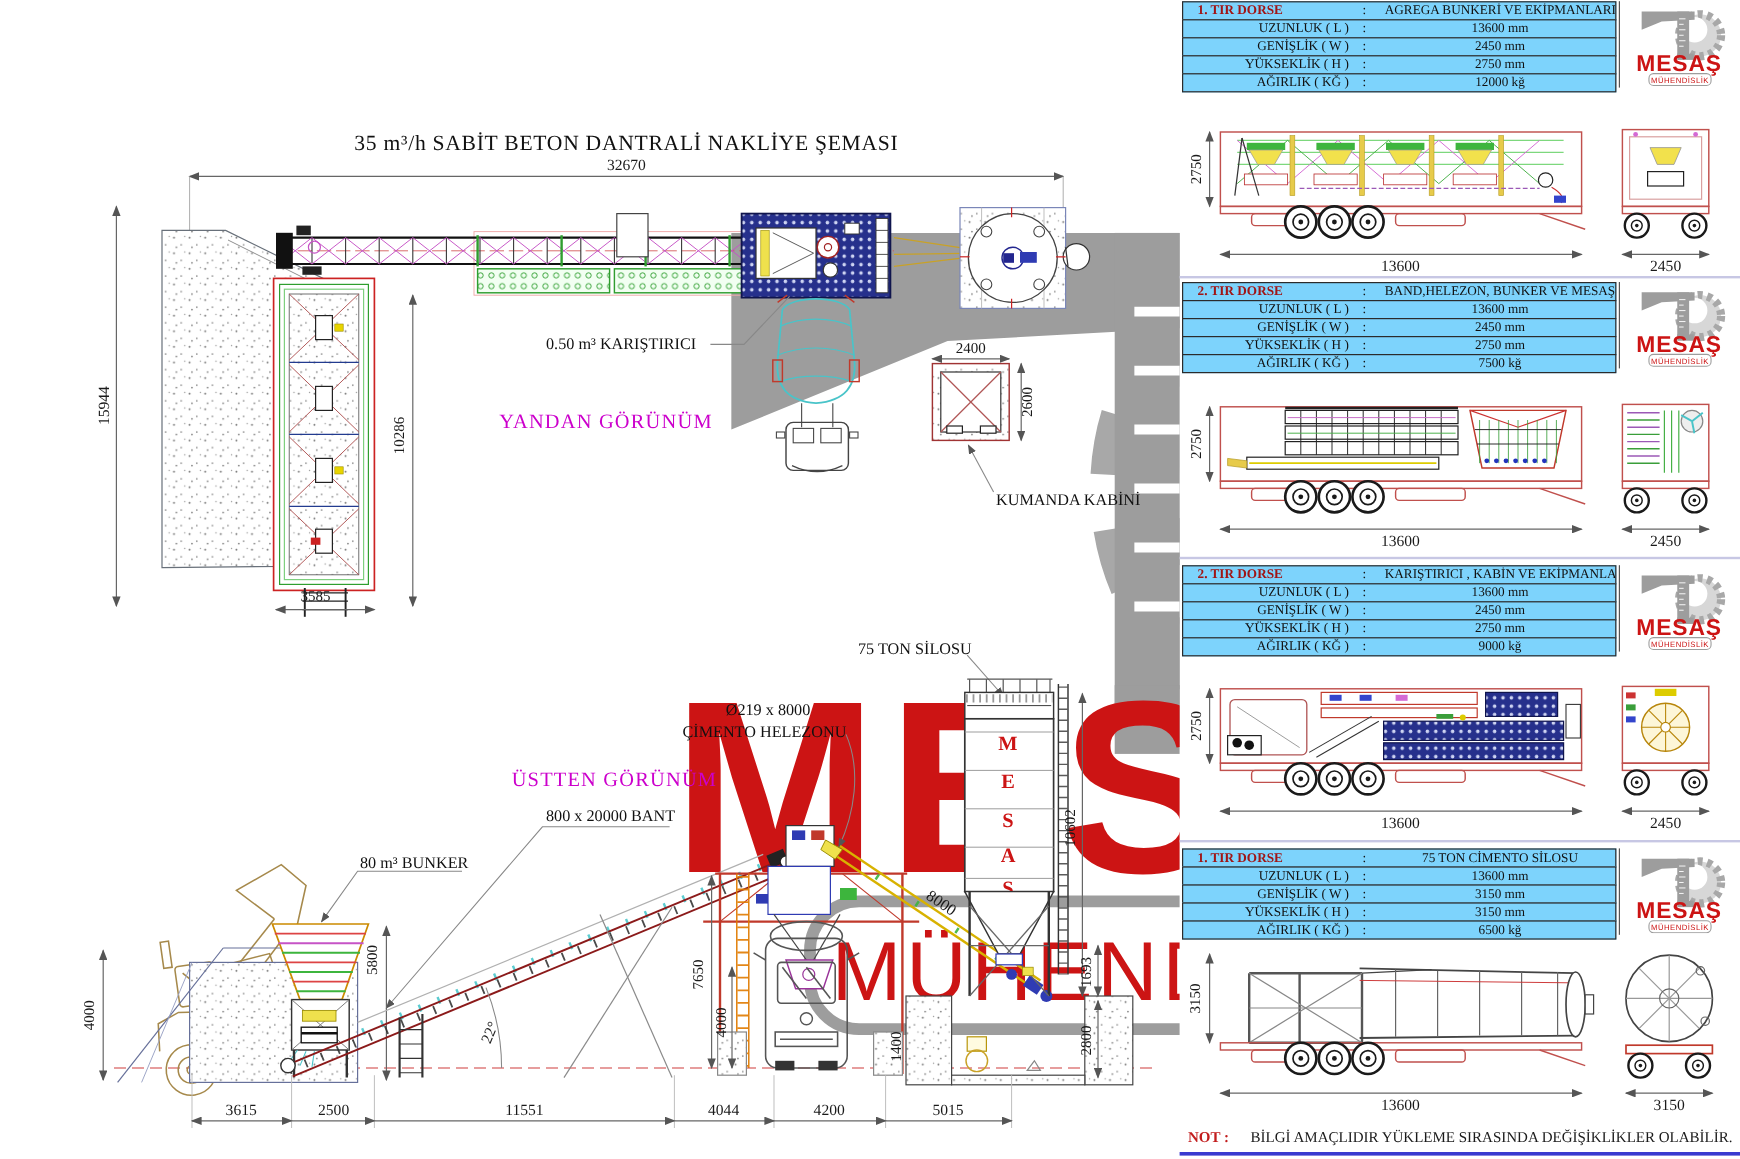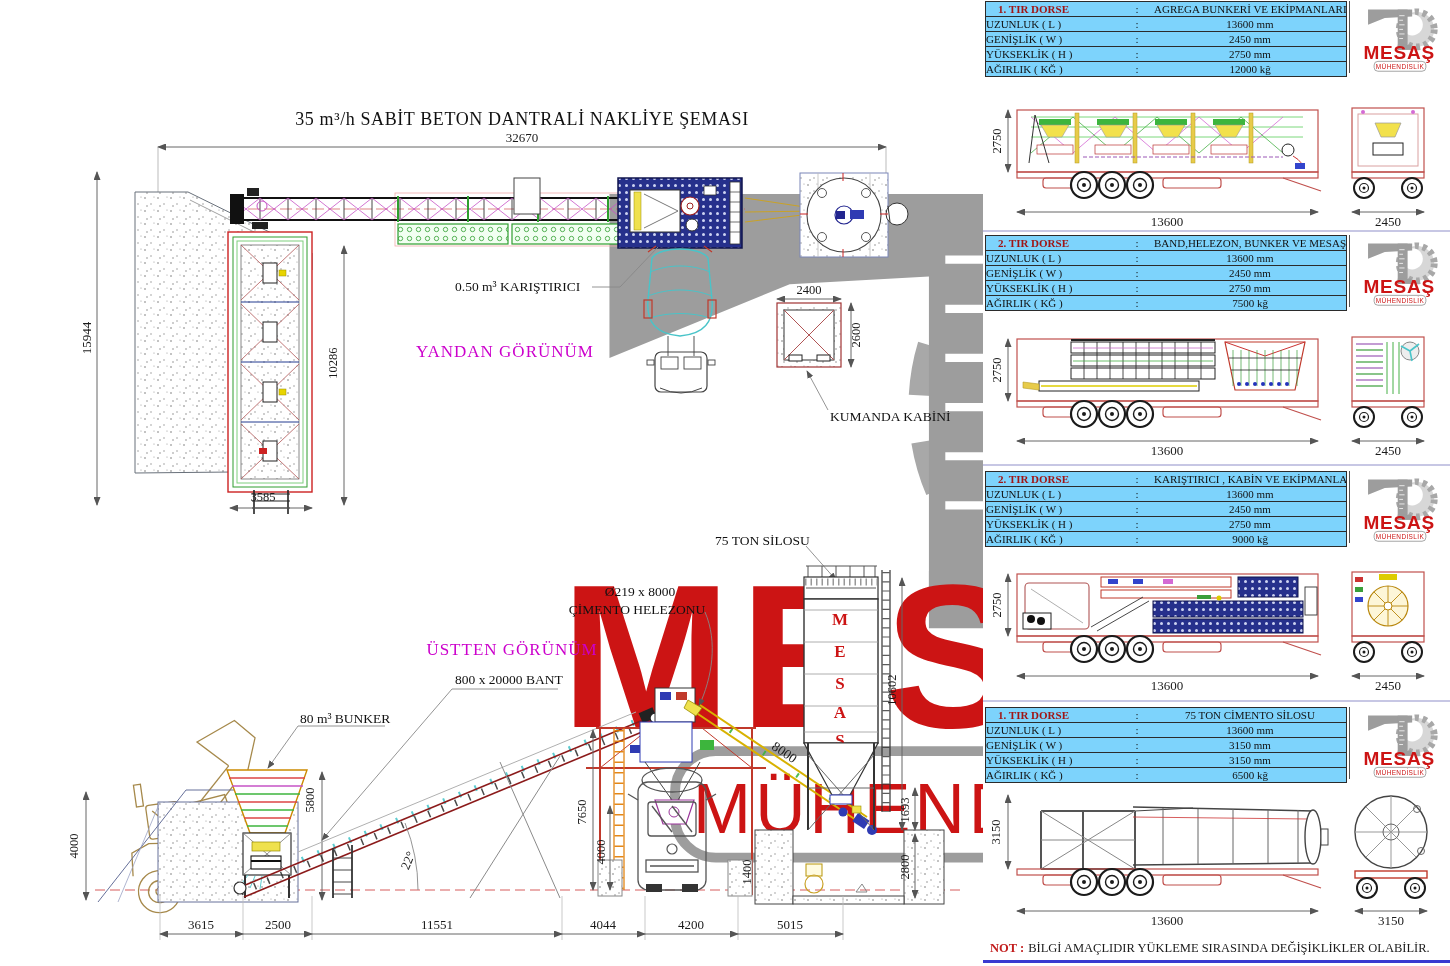--- a/index.html
+++ b/index.html
@@ -5,30 +5,30 @@
   html,body{margin:0;padding:0;background:#888;}
   .sheet{position:relative;width:1450px;height:966px;background:#ffffff;overflow:hidden;
          font-family:"Liberation Serif","DejaVu Serif",serif;}
   svg{display:block;}
   .abs{position:absolute;}
   
   .panel{position:absolute;left:983px;width:467px;}
   .spec{position:absolute;left:2px;top:1px;width:362px;}
   .srow{display:flex;align-items:center;height:14px;border:1px solid #2b2b2b;margin-top:-1px;
         font-size:11px;color:#111;background:#7dd3fc;white-space:nowrap;}
-  .srow .c1{width:138px;text-align:left;}
+  .srow .c1{width:138px;text-align:right;}
   .srow .c2{width:26px;text-align:center;}
   .srow .c3{flex:1;text-align:center;padding-left:4px;overflow:hidden;}
   .srow.hdr .c1{text-align:left;padding-left:12px;color:#a01515;font-weight:bold;width:126px;}
   .logo-cell{position:absolute;left:366px;top:0;width:99px;height:72px;border-left:1px solid #555;
              display:flex;align-items:center;justify-content:center;}
   .sep{position:absolute;left:983px;width:467px;height:2px;background:#c7c7e4;}
   .blueline{position:absolute;left:983px;top:960px;width:467px;height:3px;background:#3a3ad0;}
   .note{position:absolute;left:990px;top:941px;width:455px;font-size:12.5px;color:#1a1a1a;white-space:nowrap;}
-  .note b{color:#c21d1d;font-weight:bold;margin-right:4px;}
+  .note b{color:#c21d1d;font-weight:bold;margin-right:18px;}
 </style>
 </head>
 <body>
 
 <div class="sheet">
 
 <svg width="0" height="0" style="position:absolute">
   <defs>
     <marker id="ar" markerWidth="9" markerHeight="7" refX="8" refY="3.5" orient="auto-start-reverse">
       <path d="M0,0 L9,3.5 L0,7 Z" fill="#555"></path>

